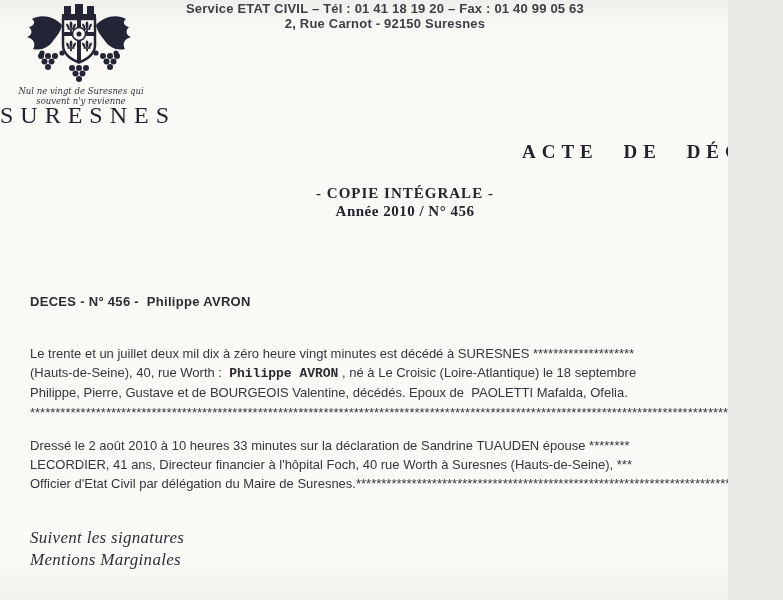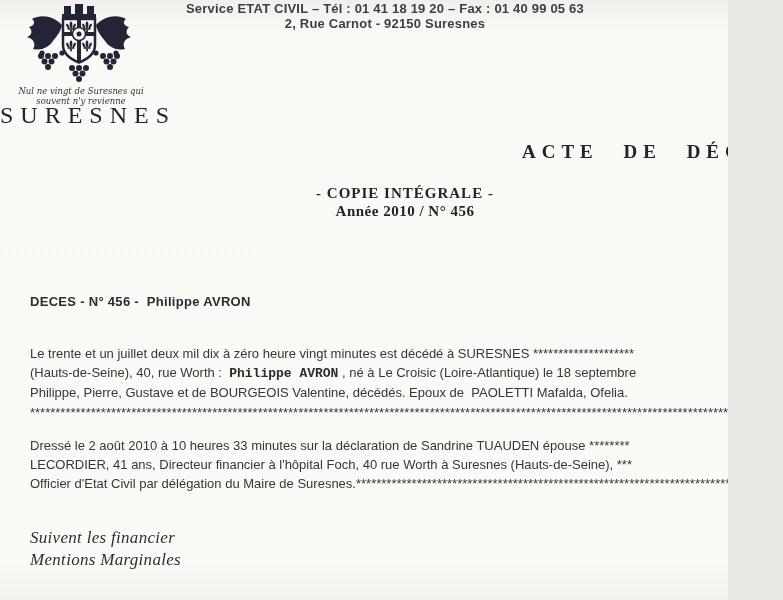--- a/index.html
+++ b/index.html
@@ -123,21 +123,21 @@
     <div class="line">Philippe, Pierre, Gustave et de BOURGEOIS Valentine, décédés. Epoux de  PAOLETTI Mafalda, Ofelia.</div>
     <div class="line">******************************************************************************************************************************************************</div>
   </div>
 
   <div class="para para2">
     <div class="line">Dressé le 2 août 2010 à 10 heures 33 minutes sur la déclaration de Sandrine TUAUDEN épouse ********</div>
     <div class="line">LECORDIER, 41 ans, Directeur financier à l'hôpital Foch, 40 rue Worth à Suresnes (Hauts-de-Seine), ***</div>
     <div class="line">Officier d'Etat Civil par délégation du Maire de Suresnes.********************************************************************************</div>
   </div>
 
-  <div class="sig-note">Suivent les financier</div>
+  <div class="sig-note">Suivent les signatures</div>
   <div class="marg-note">Mentions Marginales</div>
 
   <div class="marginal">
     <div>Acte de notoriété établi le 20 septembre 2010 à Issy-les-Moulineaux (Hauts-de-Seine), 33 rue Foucher Lepelletier par Maître Gérard SAMSON, notaire. Mention</div>
     
   </div>
 
 </div>
 
 </body></html>

